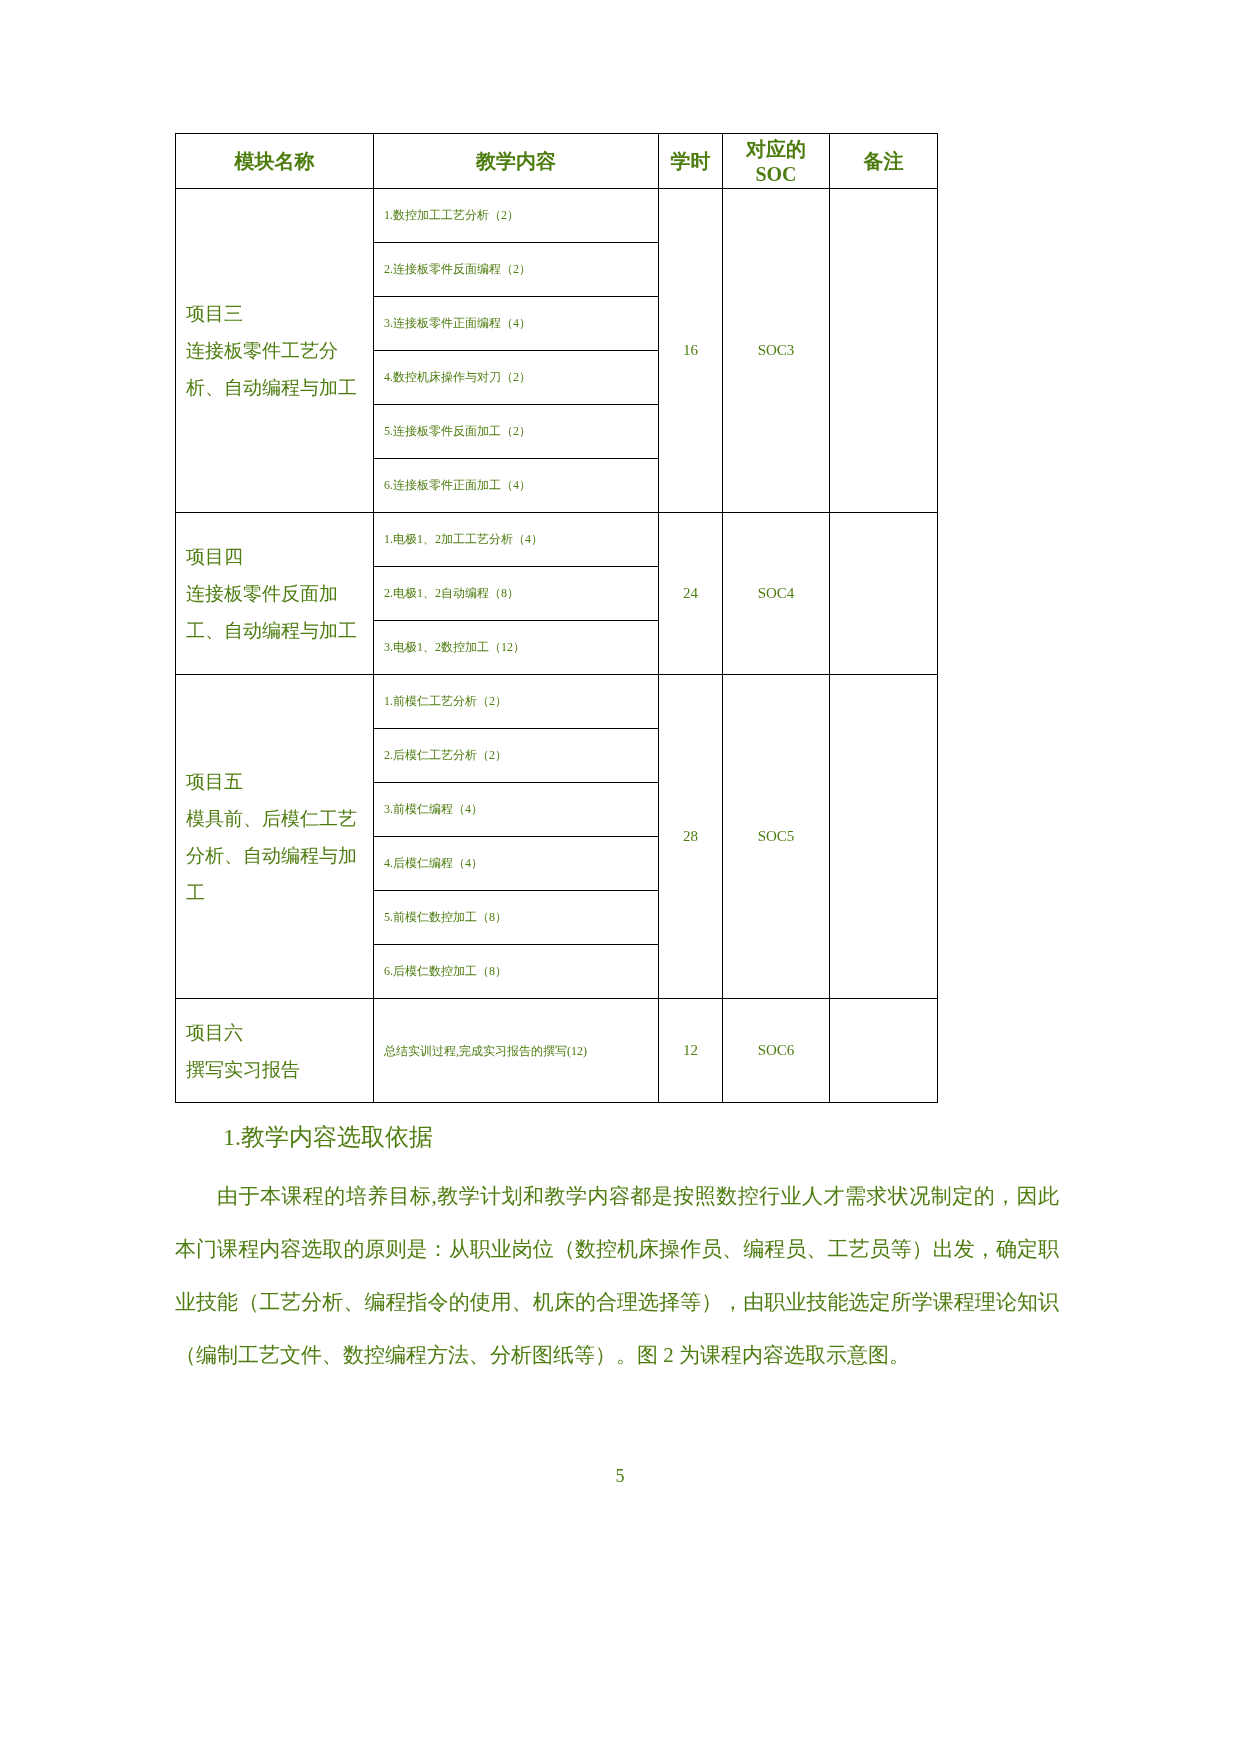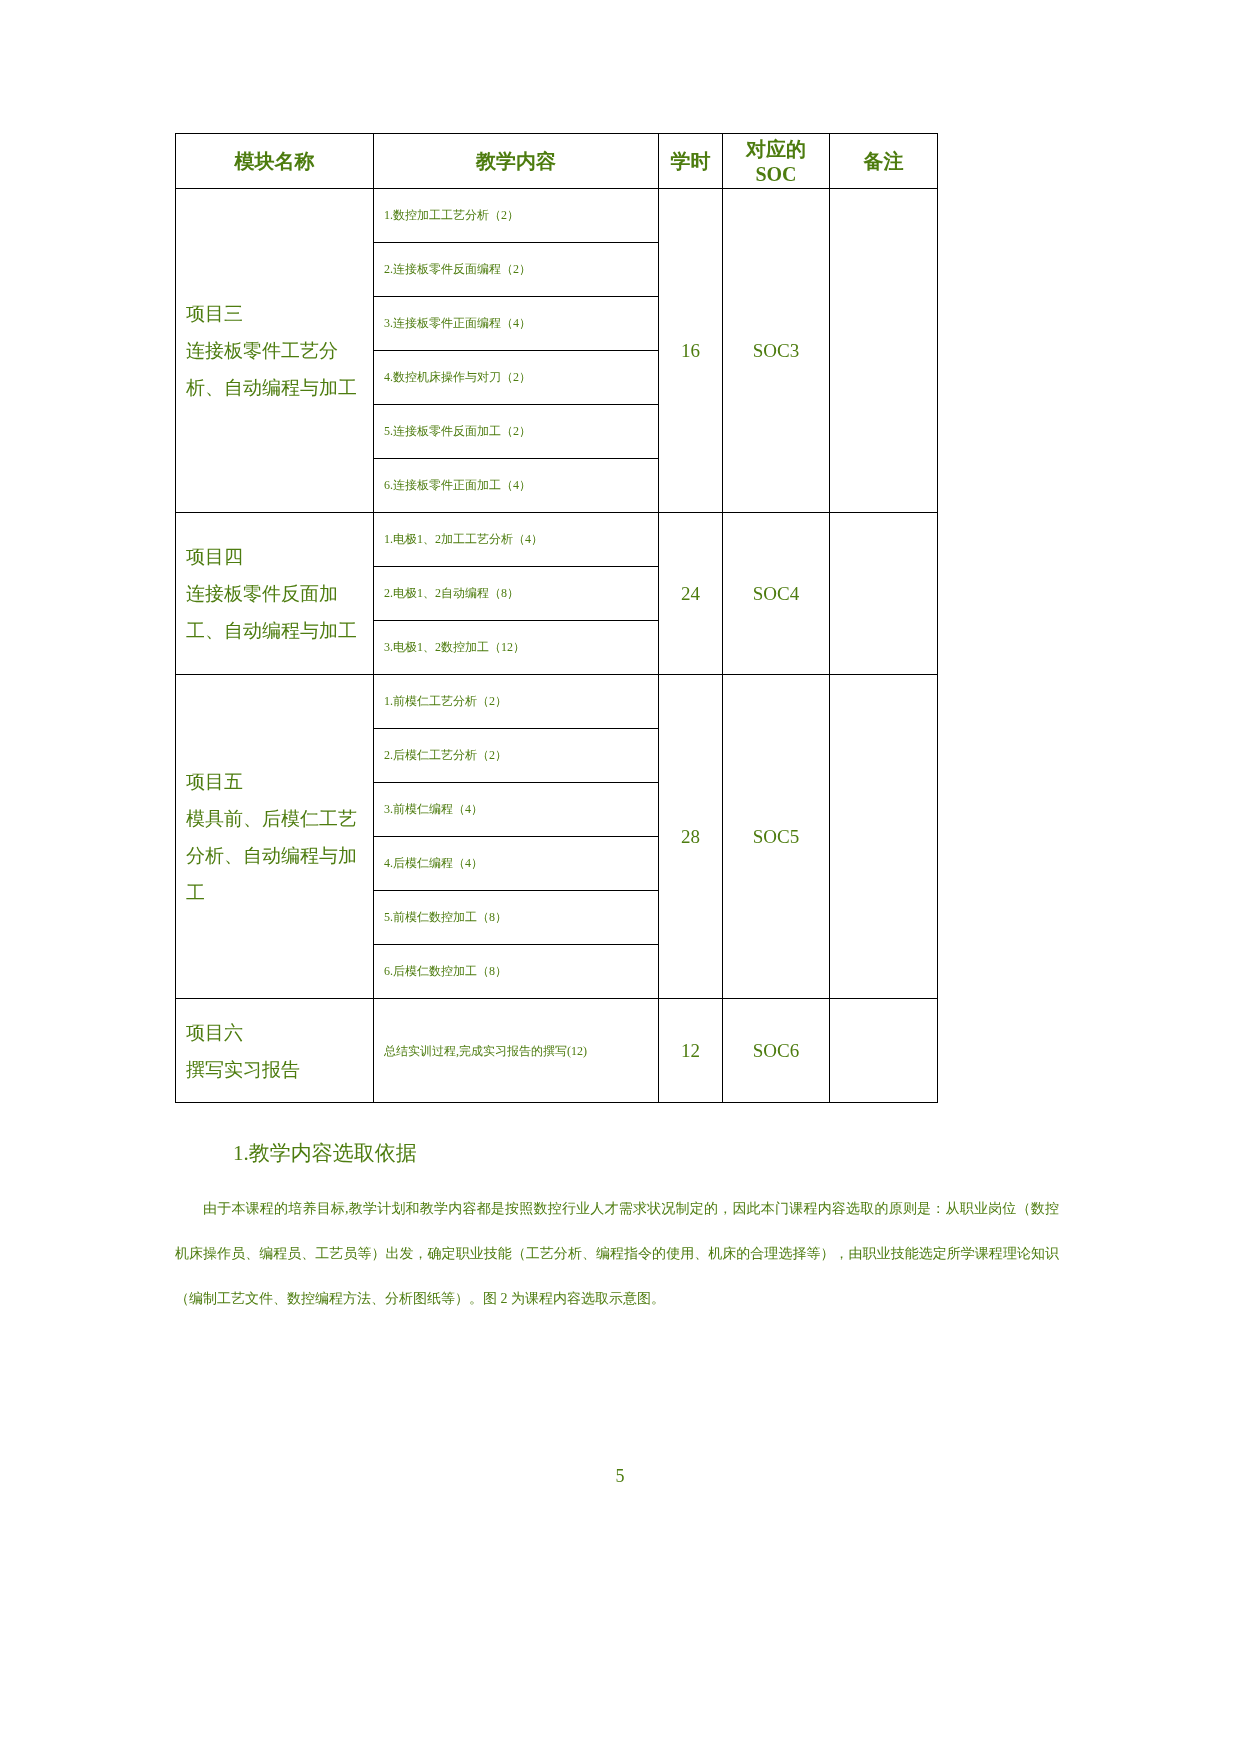--- a/index.html
+++ b/index.html
@@ -54,40 +54,40 @@
     height: 54px;
     font-size: 12px;
     padding-left: 12px;
     vertical-align: middle;
   }
   tr.tall-row td.cell-content {
     height: 104px;
     line-height: 22px;
   }
   td.cell-hours, td.cell-soc, td.cell-note {
-    font-size: 19px;
+    font-size: 15px;
     text-align: center;
     vertical-align: middle;
   }
   .text-section {
     position: absolute;
     left: 175px;
     top: 1120px;
     width: 892px;
   }
   .section-heading {
-    margin: 16px;
-    font-size: 21px;
+    margin: 0;
+    font-size: 24px;
     line-height: 34px;
     text-indent: 2em;
   }
   .body-paragraph {
     margin: 16px 8px 0 0;
-    font-size: 14px;
-    line-height: 45px;
+    font-size: 21px;
+    line-height: 53px;
     text-indent: 2em;
     text-align: justify;
   }
   .page-number {
     position: absolute;
     left: 0;
     right: 0;
     top: 1466px;
     text-align: center;
     font-size: 18px;

